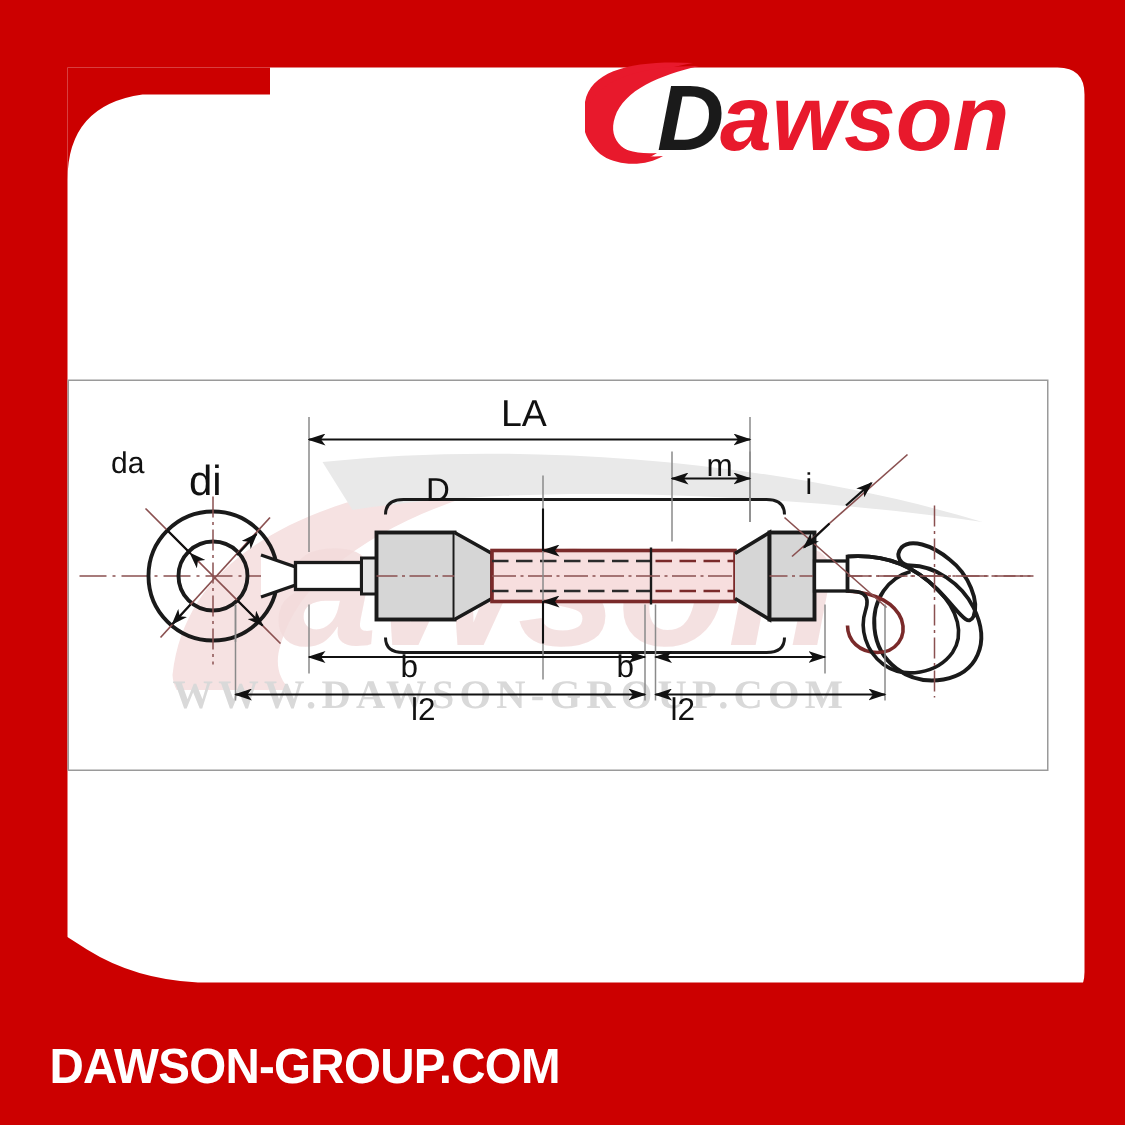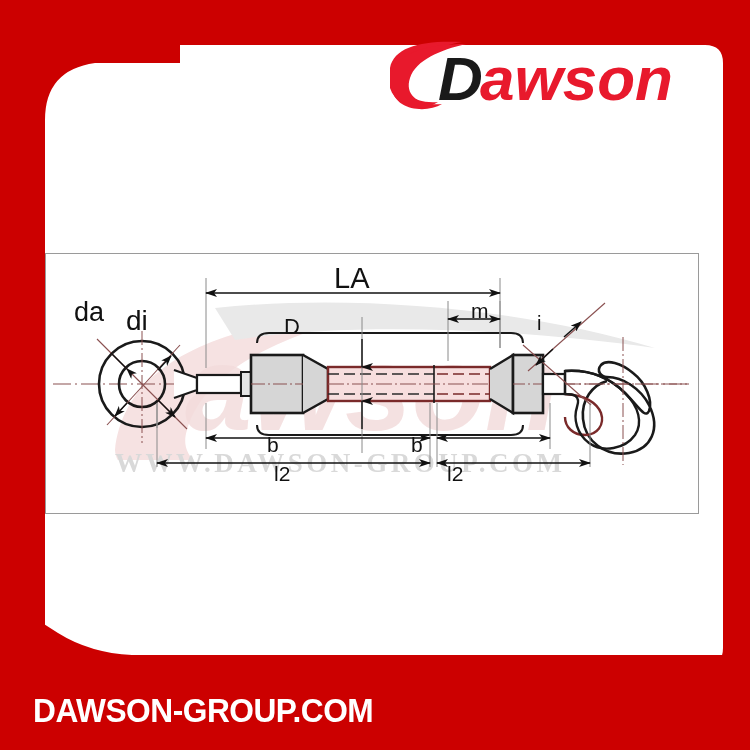--- a/index.html
+++ b/index.html
@@ -35,22 +35,22 @@
   .tech{position:absolute;left:45px;top:253px;width:652px;height:259px;}
 
   
   .dim{
     position:absolute;
     font-family:"Liberation Sans", sans-serif;
     color:#111;
     white-space:nowrap;
     line-height:1;
   }
-  .lbl-LA{left:334px;top:264px;font-size:29px;}
-  .lbl-da{left:74px;top:299px;font-size:27px;}
+  .lbl-LA{left:334px;top:264px;font-size:25px;}
+  .lbl-da{left:74px;top:299px;font-size:20px;}
   .lbl-di{left:126px;top:307px;font-size:28px;}
   .lbl-D {left:284px;top:316px;font-size:22px;}
   .lbl-m {left:471px;top:300px;font-size:21px;}
   .lbl-i {left:537px;top:313px;font-size:20px;}
   .lbl-b1{left:267px;top:434px;font-size:21px;}
   .lbl-b2{left:411px;top:434px;font-size:21px;}
   .lbl-l2a{left:274px;top:463px;font-size:21px;}
   .lbl-l2b{left:447px;top:463px;font-size:21px;}
 
   

